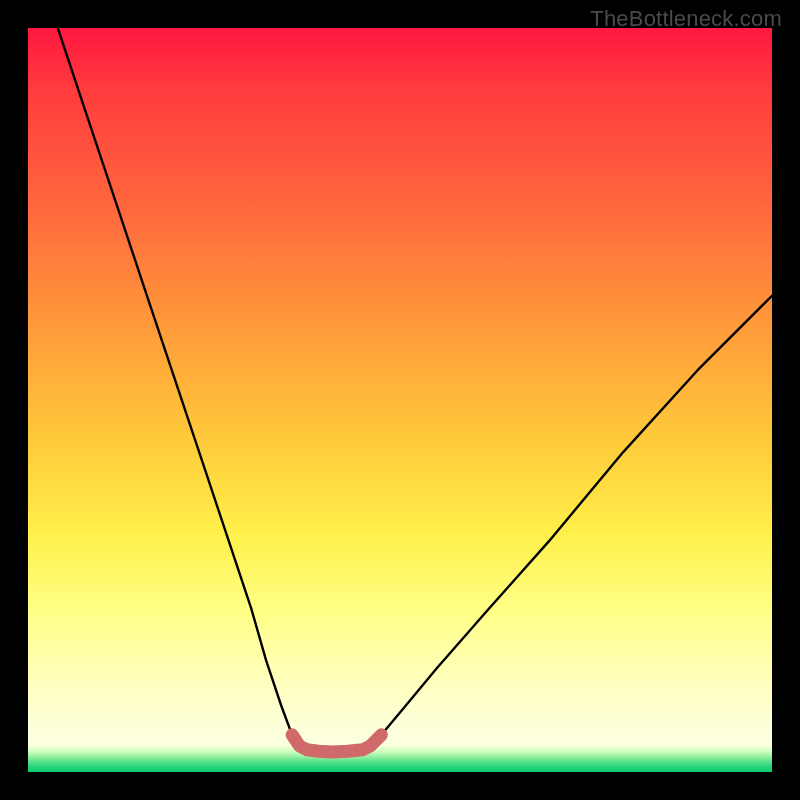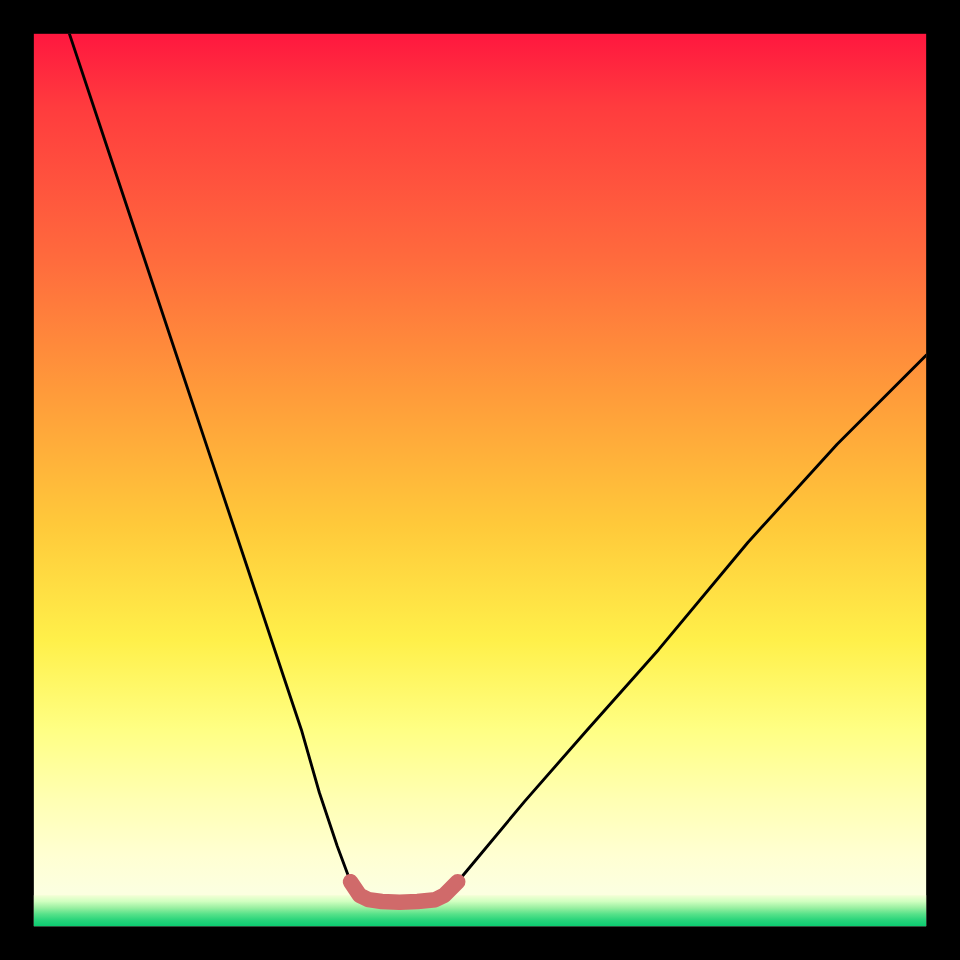--- a/index.html
+++ b/index.html
@@ -62,20 +62,21 @@
     inset: 0;
     width: 100%;
     height: 100%;
     display: block;
   }
 </style>
 </head>
 <body>
 
 <div class="frame">
+  <div class="watermark">TheBottleneck.com</div>
   <div class="plot">
     <div class="gradient-bg"></div>
     <div class="green-strip"></div>
     <svg class="curves" viewBox="0 0 744 744" preserveAspectRatio="none">
       <g>
           <path d="M29.8,0.0 L59.5,89.3 L89.3,178.6 L119.0,267.8 L148.8,357.1 L178.6,446.4 L208.3,535.7 L223.2,580.3 L238.1,632.4 L253.0,677.0 L264.1,706.8 L271.6,718.0 L279.0,721.7" fill="none" stroke="#000000" stroke-width="2.4" stroke-linecap="round" stroke-linejoin="round"></path>
           <path d="M334.8,721.7 L342.2,718.0 L353.4,706.8 L372.0,684.5 L409.2,639.8 L461.3,580.3 L520.8,513.4 L595.2,424.1 L669.6,342.2 L744.0,267.8" fill="none" stroke="#000000" stroke-width="2.4" stroke-linecap="round" stroke-linejoin="round"></path>
           <path d="M264.1,706.8 L271.6,718.0 L279.0,721.7 L290.2,723.2 L305.0,723.9 L319.9,723.2 L334.8,721.7 L342.2,718.0 L353.4,706.8" fill="none" stroke="#d06a6a" stroke-width="13" stroke-linecap="round" stroke-linejoin="round"></path>
         </g>
     </svg>

